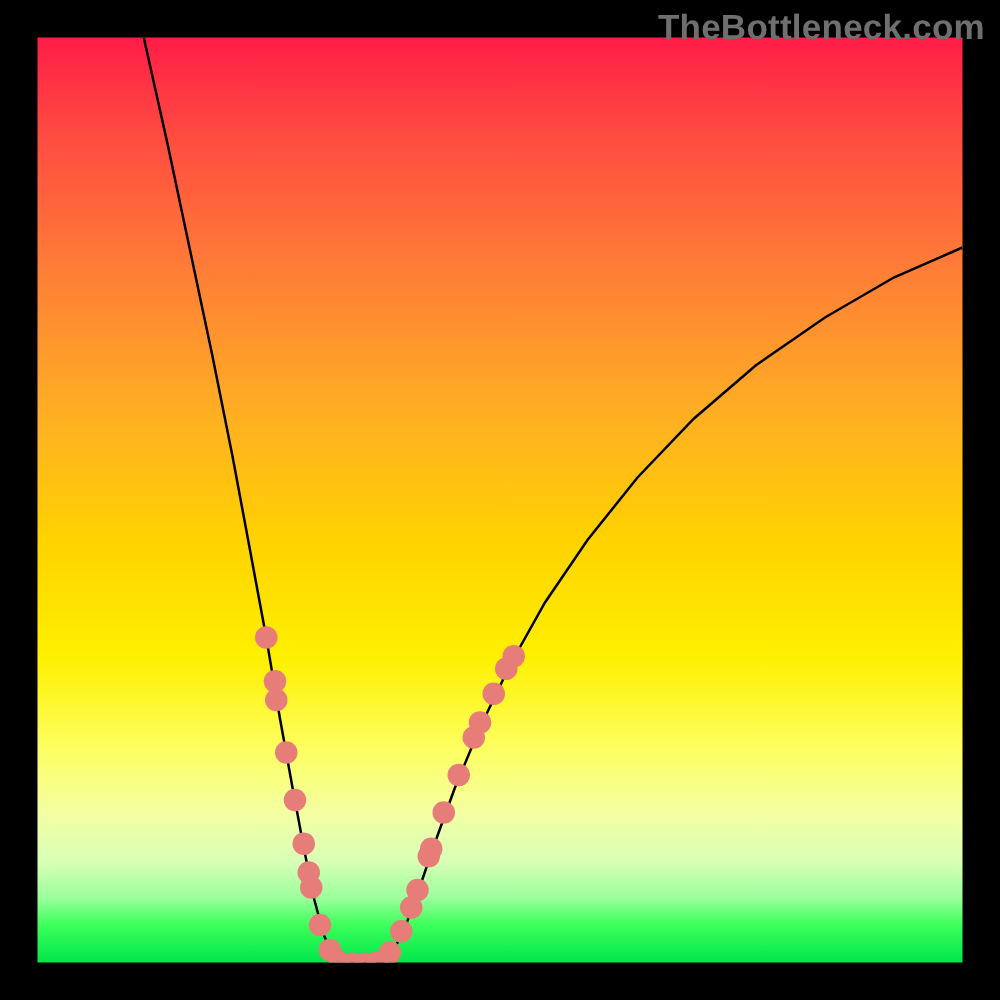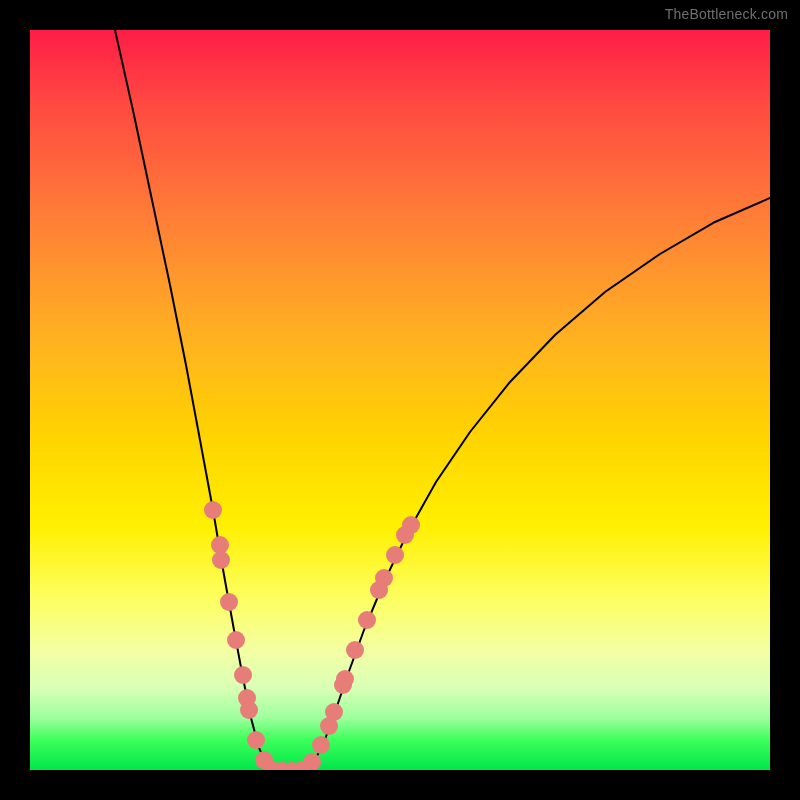--- a/index.html
+++ b/index.html
@@ -31,22 +31,22 @@
       #9cff9c 93%,
       #3bff5a 96%,
       #00e64b 100%
     );
   }
   .watermark {
     position: absolute;
     top: 6px;
     right: 12px;
     color: #6f6f6f;
-    font-size: 14px;
-    font-weight: 400;
+    font-size: 28px;
+    font-weight: 700;
     letter-spacing: 0.2px;
     user-select: none;
     text-align: right;
   }
   svg.curve {
     position: absolute;
     left: 0;
     top: 0;
     width: 740px;
     height: 740px;

